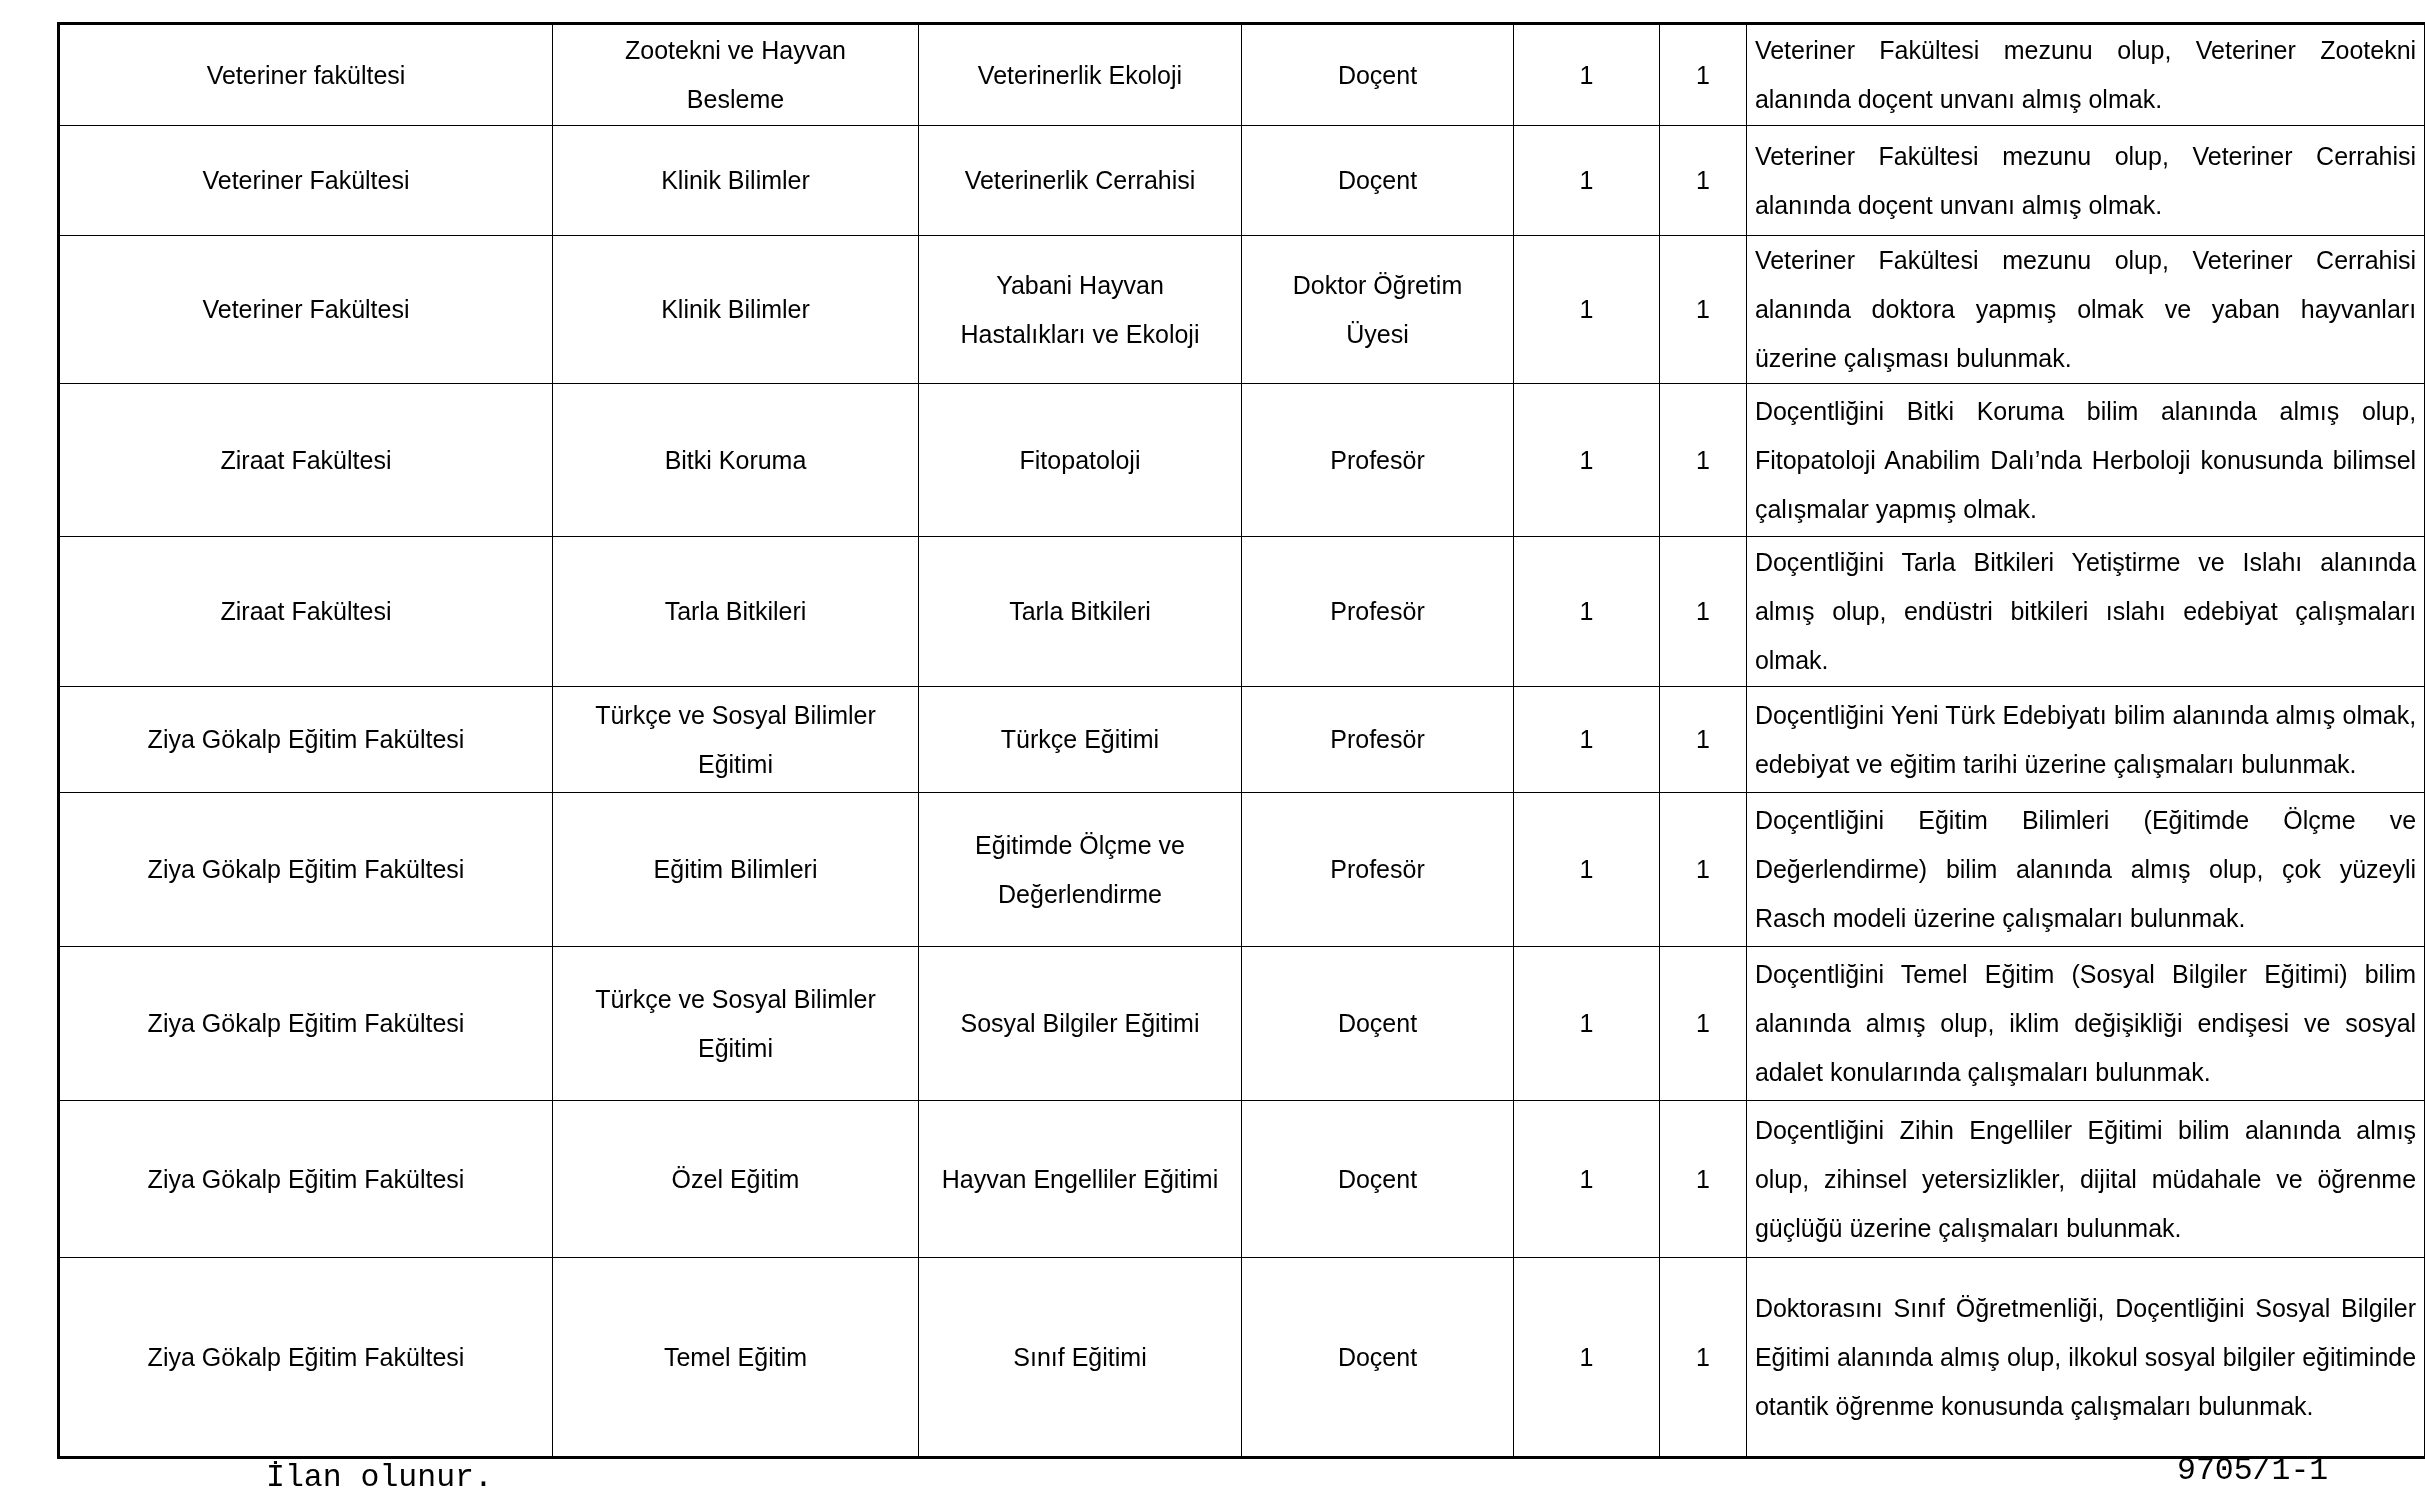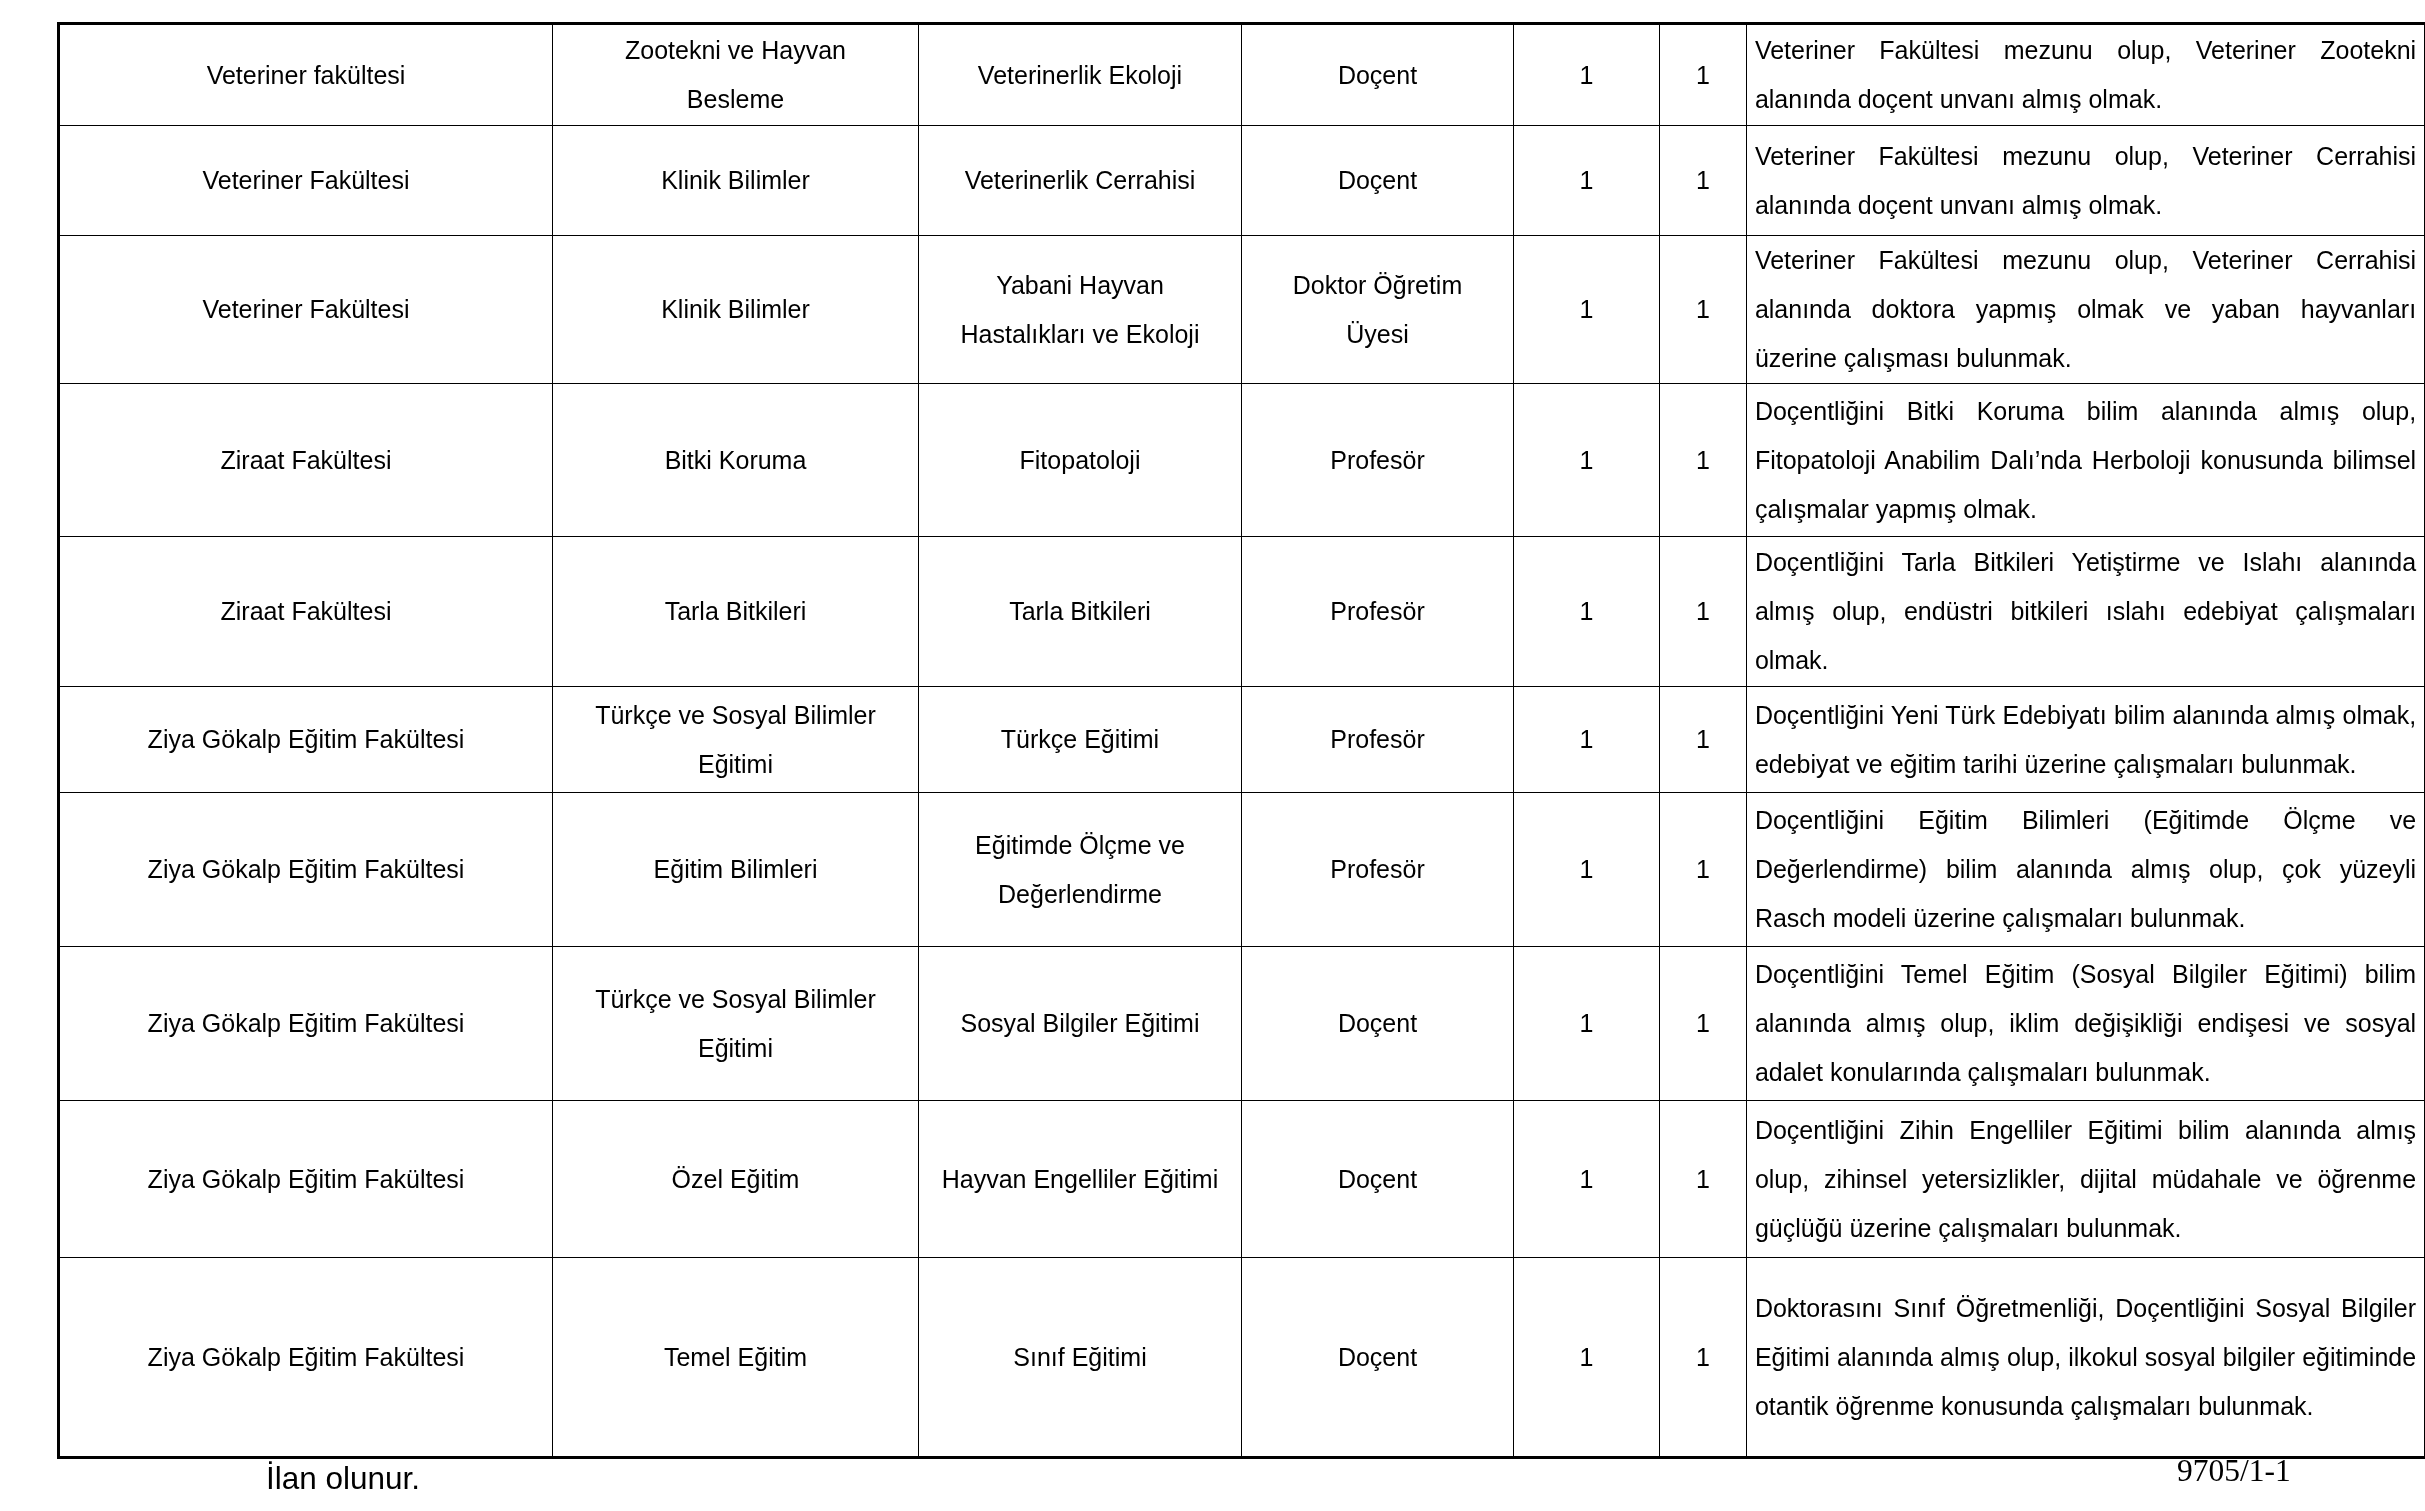--- a/index.html
+++ b/index.html
@@ -40,29 +40,29 @@
     padding: 0;
   }
   td.d {
     text-align: justify;
     padding: 0 7.9px;
   }
   .footer-note {
     position: absolute;
     left: 266px;
     top: 1460px;
-    font-family: Liberation Sans, sans-serif;
+    font-family: Liberation Mono, monospace;
     font-size: 31.5px;
     color: #000000;
   }
   .announcement-number {
     position: absolute;
     left: 2177px;
     top: 1453px;
-    font-family: Liberation Serif, serif;
+    font-family: Liberation Mono, monospace;
     font-size: 31.5px;
     color: #000000;
   }
 </style>
 </head>
 <body>
 
 <table class="positions">
   <colgroup>
     <col style="width:494px">

